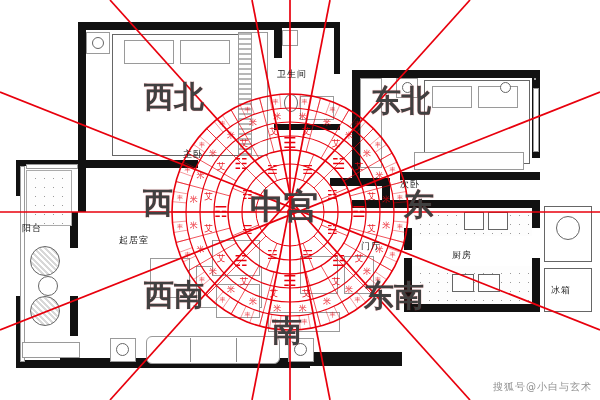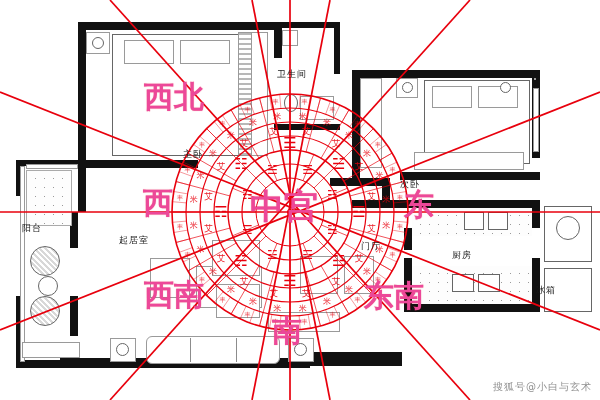--- a/index.html
+++ b/index.html
@@ -18,21 +18,21 @@
   .lineL{position:absolute;background:#8c8c8c;}
   .box{position:absolute;box-sizing:border-box;border:1px solid #666;background:#fff;}
   .boxl{position:absolute;box-sizing:border-box;border:1px solid #9a9a9a;background:#fff;}
   .circ{position:absolute;box-sizing:border-box;border:1px solid #666;border-radius:50%;background:#fff;}
 
   
   .rlabel{position:absolute;color:#1a1a1a;font-size:9px;letter-spacing:1px;
           white-space:nowrap;font-family:"DejaVu Sans",sans-serif;}
 
   
-  .rdir{position:absolute;color:#ec4899;font-weight:700;white-space:nowrap;
+  .rdir{position:absolute;color:#404040;font-weight:700;white-space:nowrap;
         font-family:"DejaVu Sans",sans-serif;line-height:1;
         text-shadow:0 0 1px rgba(232,0,13,.45);}
 
   svg.ov{position:absolute;left:0;top:0;width:600px;height:400px;}
 
   .wm{position:absolute;right:8px;bottom:6px;color:#7b7b7b;font-size:10px;
       letter-spacing:1px;opacity:.85;font-family:"DejaVu Sans",sans-serif;}
 </style>
 </head>
 <body>
@@ -371,30 +371,31 @@
       </g>
 
     <g>
       <circle cx="290" cy="212" r="3" fill="#e8000d"></circle>
     </g>
   </svg>
 
   <div class="rdir" style="left:250px;top:189px;font-size:34px;">中宫</div>
 
   <div class="rdir" style="left:144px;top:82px;font-size:30px;">西北</div>
+  <div class="rdir" style="left:371px;top:86px;font-size:30px;">东北</div>
   <div class="rdir" style="left:143px;top:188px;font-size:30px;">西</div>
   <div class="rdir" style="left:404px;top:190px;font-size:30px;">东</div>
   <div class="rdir" style="left:364px;top:281px;font-size:30px;">东南</div>
   <div class="rdir" style="left:144px;top:280px;font-size:30px;">西南</div>
   <div class="rdir" style="left:272px;top:316px;font-size:30px;">南</div>
 
   <div class="rlabel" style="left:183px;top:148px;">主卧</div>
   <div class="rlabel" style="left:277px;top:68px;">卫生间</div>
   <div class="rlabel" style="left:400px;top:178px;">次卧</div>
   <div class="rlabel" style="left:119px;top:234px;">起居室</div>
   <div class="rlabel" style="left:22px;top:222px;">阳台</div>
   <div class="rlabel" style="left:361px;top:240px;">门厅</div>
   <div class="rlabel" style="left:452px;top:249px;">厨房</div>
-  <div class="rlabel" style="left:536px;top:284px;">冰箱</div>
+  <div class="rlabel" style="left:551px;top:284px;">冰箱</div>
 
   <div class="wm">搜狐号@小白与玄术</div>
 
 </div>
 
 </body></html>

